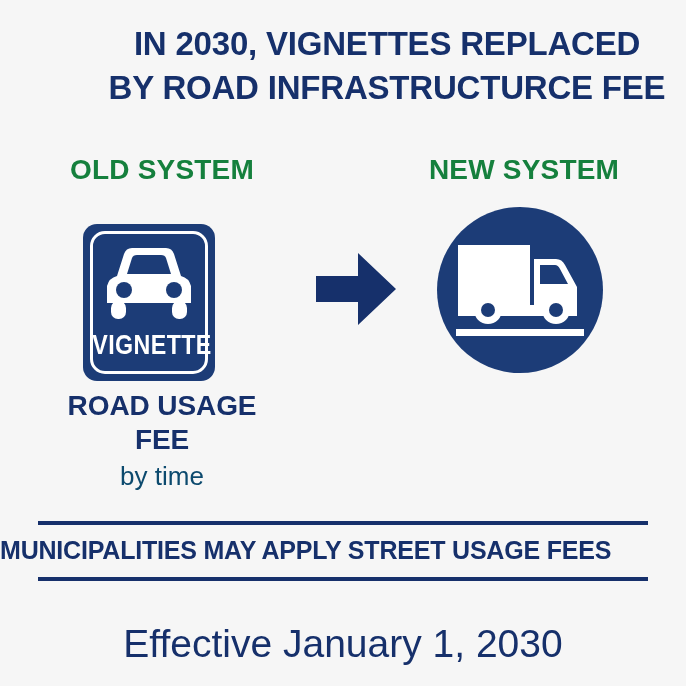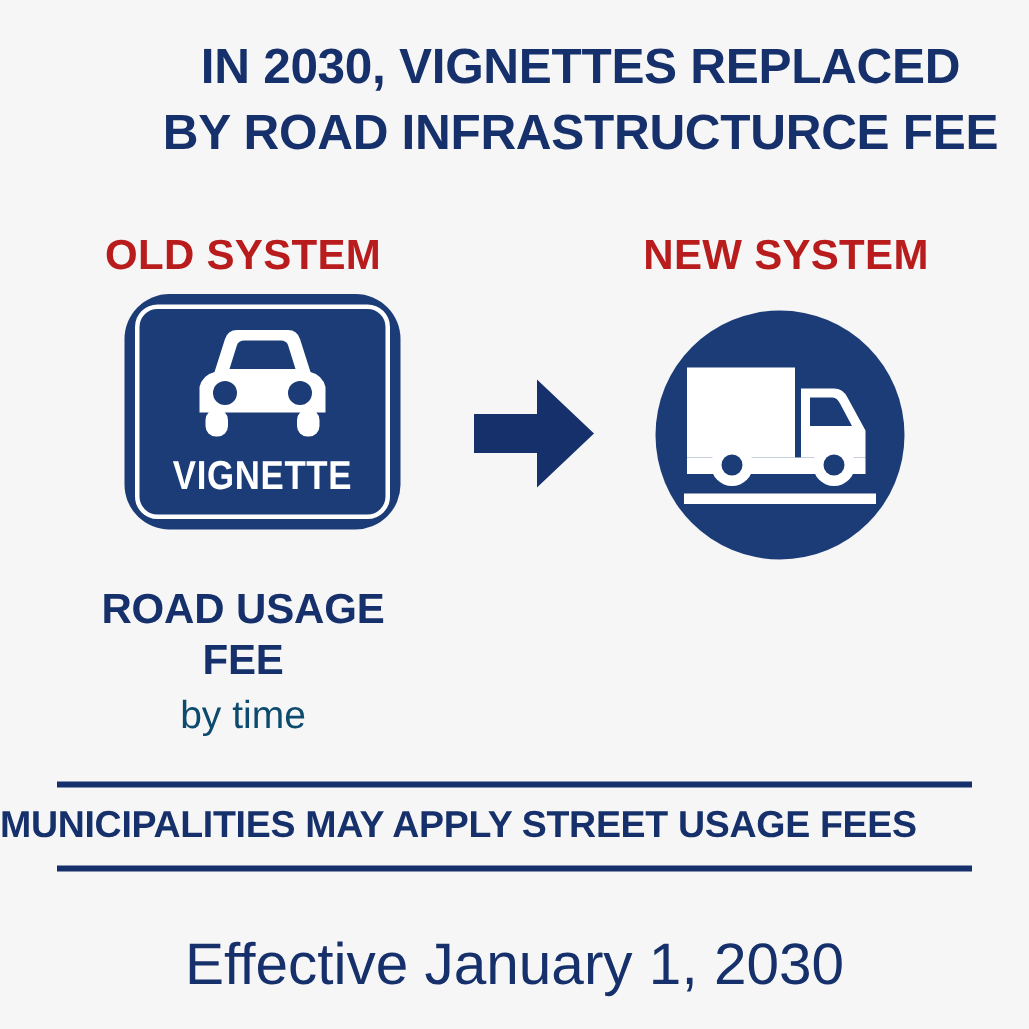--- a/index.html
+++ b/index.html
@@ -43,35 +43,35 @@
   }
 
   
   .system-heading {
     position: absolute;
     top: 153px;
     font-size: 28px;
     font-weight: bold;
     letter-spacing: 0.2px;
     line-height: 34px;
-    color: #b91c1c;
+    color: #15803d;
     text-align: center;
   }
   .system-heading.old { left: 12px; width: 300px; }
   .system-heading.new { left: 374px; width: 300px; }
 
   
   .vignette-badge {
     position: absolute;
     left: 83px;
-    top: 196px;
-    width: 184px;
+    top: 224px;
+    width: 132px;
     height: 157px;
     background: #1c3c77;
-    border-radius: 30px;
+    border-radius: 14px;
     box-sizing: border-box;
   }
   .vignette-inner-ring {
     position: absolute;
     left: 7px;
     top: 7px;
     right: 7px;
     bottom: 7px;
     border: 3px solid #ffffff;
     border-radius: 15px;

